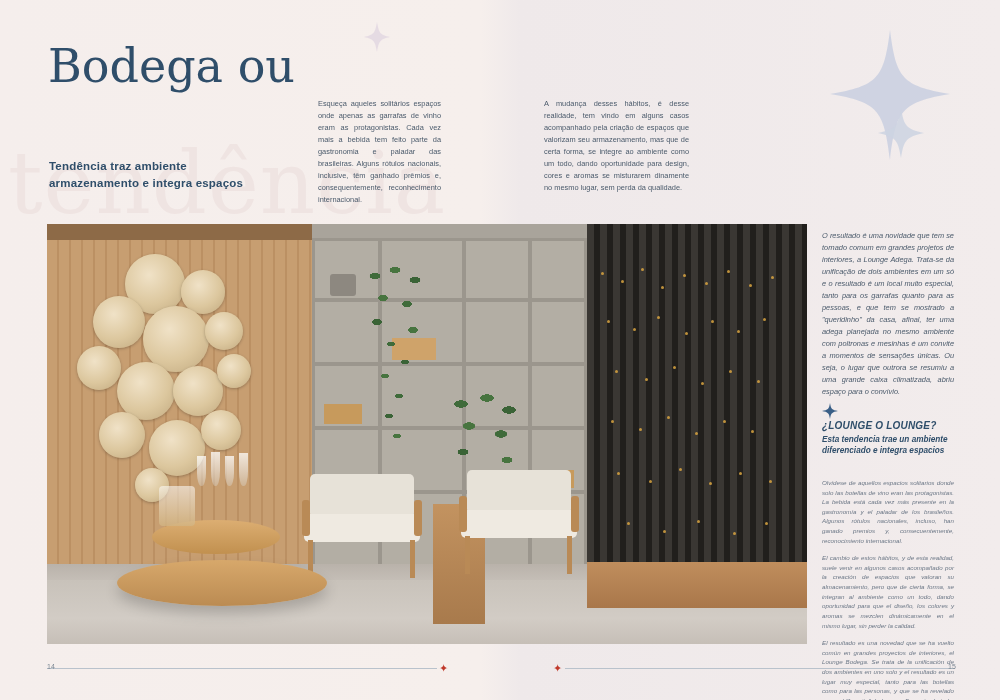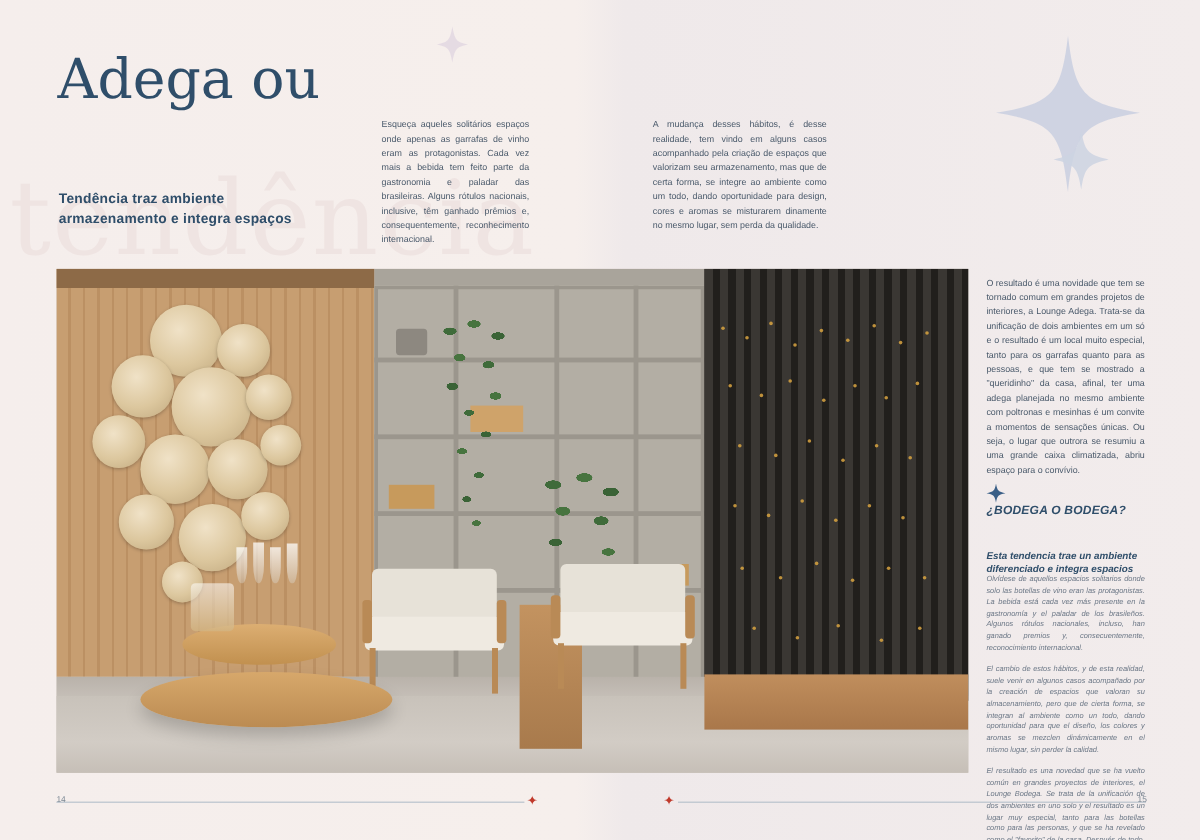--- a/index.html
+++ b/index.html
@@ -190,31 +190,30 @@
   
   .side-col {
     position: absolute;
     left: 822px;
     font-size: 7.4px;
     line-height: 1.62;
     color: #4a5a6b;
     text-align: justify;
     width: 132px;
   }
-  .side-top { top: 230px; }
+  .side-top { top: 230px; font-style: italic; }
   .side-head {
     position: absolute; left: 822px; top: 420px; width: 140px;
     font-size: 10px; font-weight: bold; color: #2f4e6a; font-style: italic;
     letter-spacing: .2px;
   }
   .side-sub {
     position: absolute; left: 822px; top: 434px; width: 140px;
     font-size: 8.2px; font-weight: bold; color: #2f4e6a; font-style: italic;
     line-height: 1.35;
-    margin-top: 24px;
   }
   .side-body {
     position: absolute; left: 822px; top: 478px; width: 132px;
     font-size: 6.2px; line-height: 1.55; color: #6b7786; font-style: italic;
     text-align: justify;
   }
   .side-body p { margin: 0 0 8px 0; }
   .star-small {
     position: absolute; left: 822px; top: 403px;
   }
@@ -254,21 +253,21 @@
   </div>
   <div class="sparkle" style="left:364px; top:22px;">
     <svg width="26" height="30" viewBox="0 0 26 30">
       <path d="M13 0 C15 11 16 13 26 15 C16 17 15 19 13 30 C11 19 10 17 0 15 C10 13 11 11 13 0 Z" fill="#e3d8e2" opacity="0.9"></path>
     </svg>
   </div>
 
   <div class="watermark">tendência</div>
 
   <div class="title">
-    <div>Adega ou</div>
+    <div>Bodega ou</div>
   </div>
   <div class="subtitle">Tendência traz ambiente armazenamento e integra espaços</div>
 
   <div class="col col-1">Esqueça aqueles solitários espaços onde apenas as garrafas de vinho eram as protagonistas. Cada vez mais a bebida tem feito parte da gastronomia e paladar das brasileiras. Alguns rótulos nacionais, inclusive, têm ganhado prêmios e, consequentemente, reconhecimento internacional.</div>
   <div class="col col-2">A mudança desses hábitos, é desse realidade, tem vindo em alguns casos acompanhado pela criação de espaços que valorizam seu armazenamento, mas que de certa forma, se integre ao ambiente como um todo, dando oportunidade para design, cores e aromas se misturarem dinamente no mesmo lugar, sem perda da qualidade.</div>
 
   <div class="photo">
     <div class="room">
       <div class="wall-wood"></div>
       <div class="wall-wood-top"></div>
@@ -417,21 +416,21 @@
     </div>
   </div>
 
   <div class="side-col side-top">O resultado é uma novidade que tem se tornado comum em grandes projetos de interiores, a Lounge Adega. Trata-se da unificação de dois ambientes em um só e o resultado é um local muito especial, tanto para os garrafas quanto para as pessoas, e que tem se mostrado a "queridinho" da casa, afinal, ter uma adega planejada no mesmo ambiente com poltronas e mesinhas é um convite a momentos de sensações únicas. Ou seja, o lugar que outrora se resumiu a uma grande caixa climatizada, abriu espaço para o convívio.</div>
 
   <div class="star-small">
     <svg width="16" height="16" viewBox="0 0 16 16">
       <path d="M8 0 C9 6 10 7 16 8 C10 9 9 10 8 16 C7 10 6 9 0 8 C6 7 7 6 8 0 Z" fill="#3a5f87"></path>
     </svg>
   </div>
-  <div class="side-head">¿BODEGA O BODEGA?</div>
+  <div class="side-head">¿LOUNGE O LOUNGE?</div>
   <div class="side-sub">Esta tendencia trae un ambiente diferenciado e integra espacios</div>
   <div class="side-body">
     <p>Olvídese de aquellos espacios solitarios donde solo las botellas de vino eran las protagonistas. La bebida está cada vez más presente en la gastronomía y el paladar de los brasileños. Algunos rótulos nacionales, incluso, han ganado premios y, consecuentemente, reconocimiento internacional.</p>
     <p>El cambio de estos hábitos, y de esta realidad, suele venir en algunos casos acompañado por la creación de espacios que valoran su almacenamiento, pero que de cierta forma, se integran al ambiente como un todo, dando oportunidad para que el diseño, los colores y aromas se mezclen dinámicamente en el mismo lugar, sin perder la calidad.</p>
     <p>El resultado es una novedad que se ha vuelto común en grandes proyectos de interiores, el Lounge Bodega. Se trata de la unificación de dos ambientes en uno solo y el resultado es un lugar muy especial, tanto para las botellas como para las personas, y que se ha revelado como el "favorito" de la casa. Después de todo, tener una bodega planeada en el mismo ambiente con sillones y mesas es una invitación al bienestar. O sea, el lugar que antes se resumía a una gran caja climatizada, se abre a la convivencia.</p>
   </div>
 
   <div class="footer-line fl-left"></div>
   <div class="footer-line fl-right"></div>
   <div class="pagenum pg-left">14</div>

